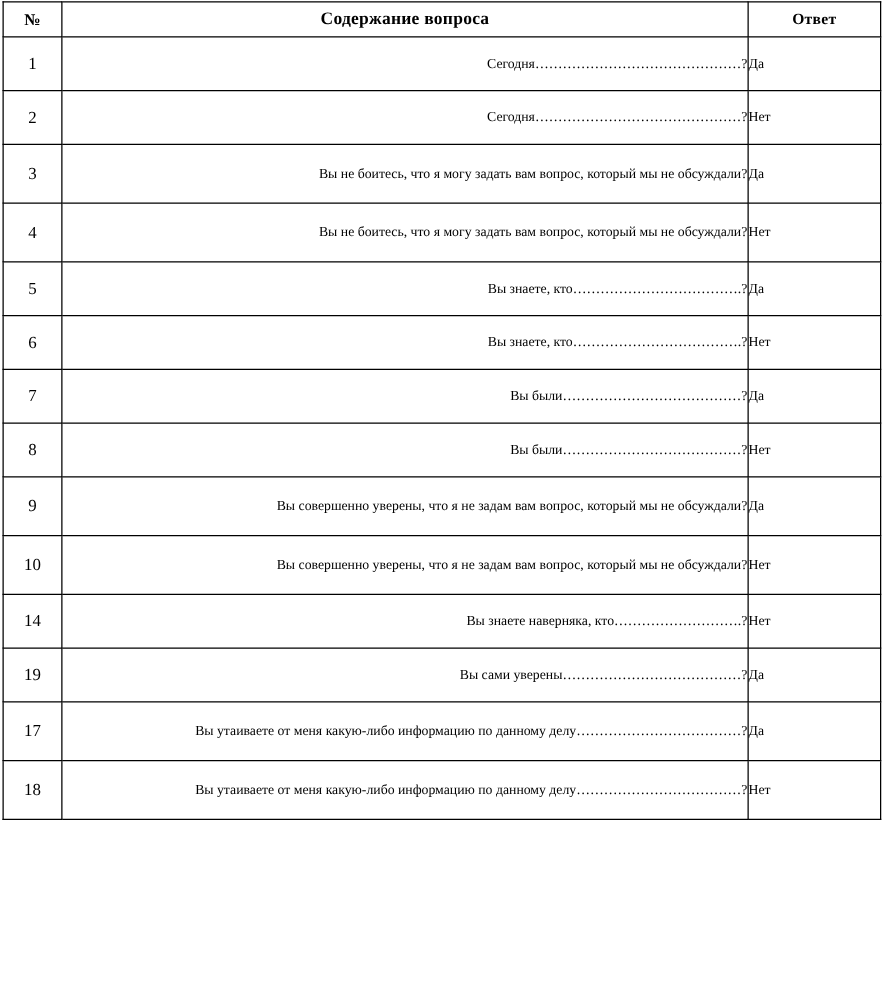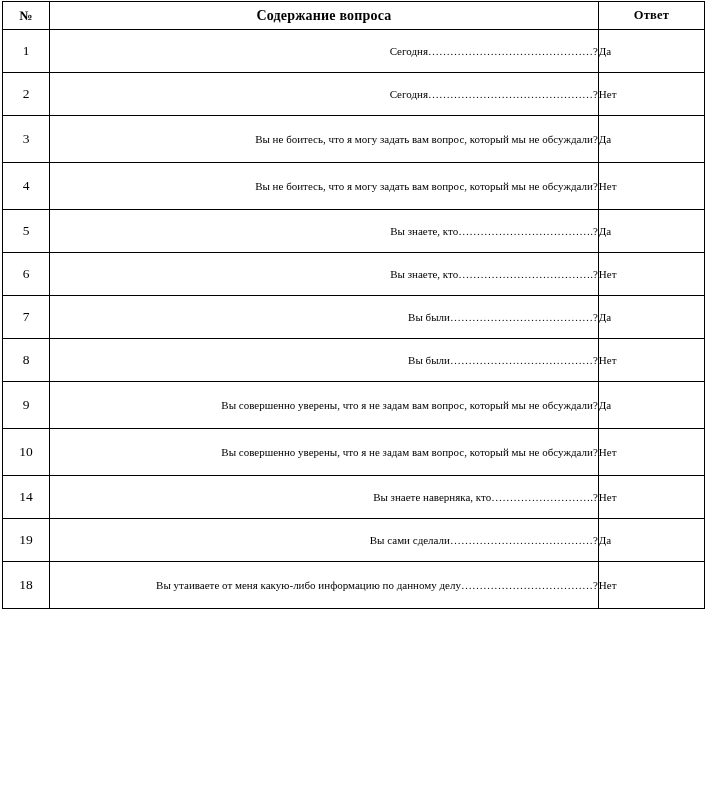--- a/index.html
+++ b/index.html
@@ -135,21 +135,26 @@
           <td class="qtext">Вы совершенно уверены, что я не задам вам вопрос, который мы не обсуждали?</td>
           <td class="ans">Нет</td>
         </tr>
         <tr class="r1">
           <td class="num">14</td>
           <td class="qtext">Вы знаете наверняка, кто……………………….?</td>
           <td class="ans">Нет</td>
         </tr>
         <tr class="r1">
           <td class="num">19</td>
-          <td class="qtext">Вы сами сделали…………………………………?</td>
+          <td class="qtext">Вы сами уверены…………………………………?</td>
+          <td class="ans">Да</td>
+        </tr>
+        <tr class="r2">
+          <td class="num">17</td>
+          <td class="qtext">Вы утаиваете от меня какую-либо информацию по данному делу………………………………?</td>
           <td class="ans">Да</td>
         </tr>
         <tr class="r2">
           <td class="num">18</td>
           <td class="qtext">Вы утаиваете от меня какую-либо информацию по данному делу………………………………?</td>
           <td class="ans">Нет</td>
         </tr>
       </tbody>
   </table>
 </div>

